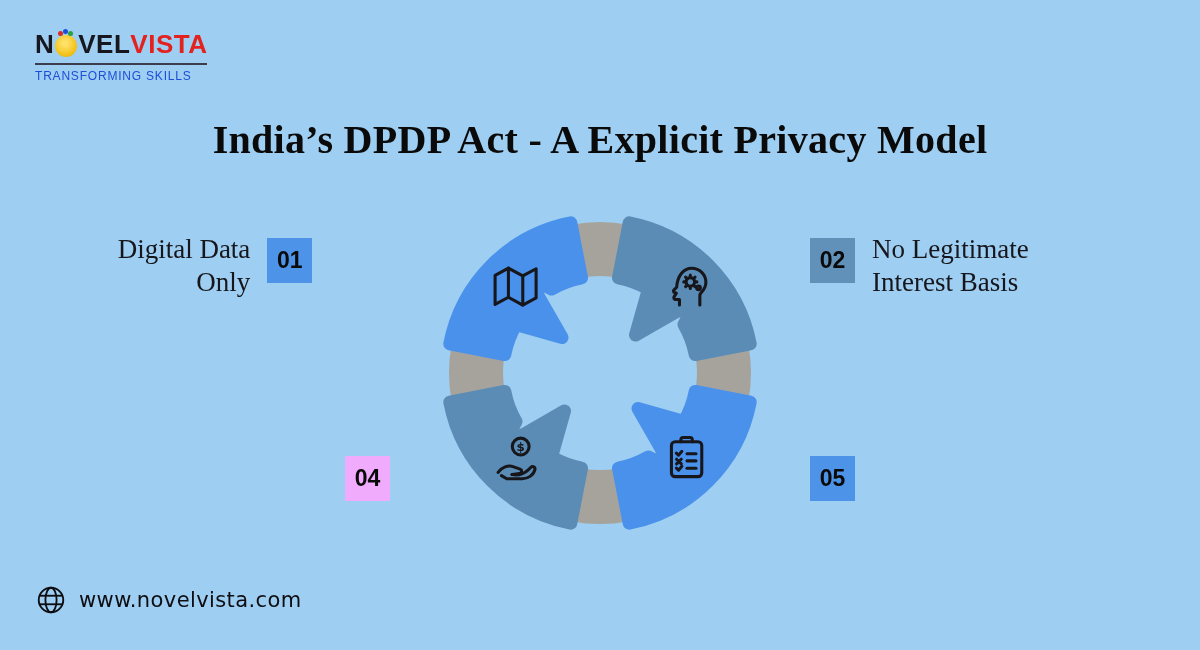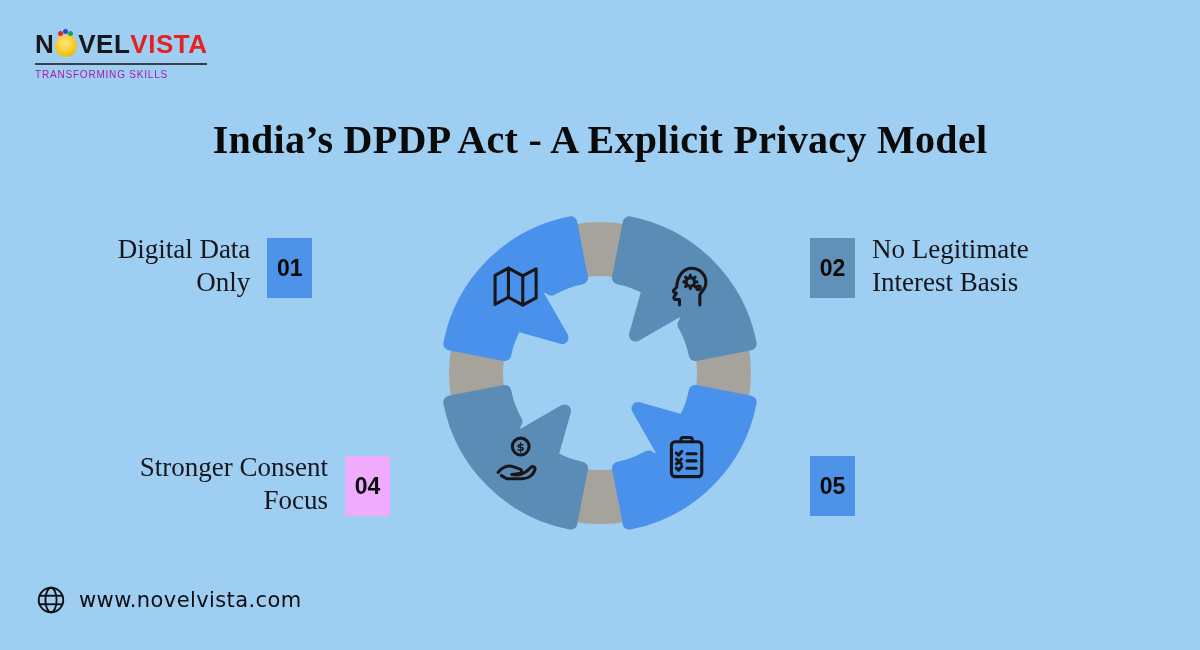--- a/index.html
+++ b/index.html
@@ -11,32 +11,32 @@
   .logo-row{display:flex;align-items:center;font-weight:bold;font-size:26px;letter-spacing:.5px;line-height:30px}
   .lg-black{color:#17171f}
   .lg-red{color:#e32220}
   .bulb{position:relative;width:22px;height:22px;margin:4px 1px 0;border-radius:50%;
         background:radial-gradient(circle at 45% 38%,#ffe066 15%,#f2c117 65%,#dda708 100%)}
   .bulb i{position:absolute;width:5px;height:5px;border-radius:50%}
   .dot-red{background:#d92b23;left:3px;top:-4px}
   .dot-blue{background:#1d4ed8;left:8px;top:-6px}
   .dot-green{background:#2e9e3e;left:13px;top:-4px}
   .logo-line{height:2px;background:#3c3c4c;margin:4px 0 4px;width:172px}
-  .logo-tagline{font-size:10px;color:#a21caf;letter-spacing:.8px}
+  .logo-tagline{font-size:12px;color:#1d4ed8;letter-spacing:.8px}
 
   
   .title{position:absolute;left:0;right:0;top:116px;text-align:center;
          font-family:"Liberation Serif","DejaVu Serif",serif;font-weight:700;
          font-size:40px;color:#0a0a0a;letter-spacing:.3px}
 
   
   .item{position:absolute;display:flex;gap:17px;align-items:flex-start}
   .item-text{font-family:"Liberation Serif","DejaVu Serif",serif;font-size:27px;line-height:33px;
              color:#16161c;white-space:pre-line}
-  .badge{flex:0 0 45px;width:45px;height:60px;margin-top:5px;display:flex;align-items:center;
+  .badge{flex:0 0 45px;width:45px;height:45px;margin-top:5px;display:flex;align-items:center;
          justify-content:center;font-weight:700;font-size:23px;color:#0a0a0a}
   .i1{left:40px;top:233px;width:350px;justify-content:center}
   .i4{left:40px;top:451px;width:350px;justify-content:flex-end}
   .i1 .item-text,.i4 .item-text{text-align:right}
   .i2{left:810px;top:233px}
   .i3{left:810px;top:451px}
 
   
   #wheel{position:absolute;left:418px;top:193px}
 
@@ -117,22 +117,20 @@
     <div class="badge" style="background-color: rgb(97, 145, 185);">02</div>
     <div class="item-text">No Legitimate
 Interest Basis</div>
   </div>
 
   <div class="item i3">
     <div class="badge" style="background-color: rgb(77, 148, 232);">05</div>
   </div>
 
   <div class="item i4">
-    <div class="item-text">Stronger Consent
-Focus</div>
     <div class="badge" style="background-color: #f0abfc;">04</div>
   </div>
 
   <div class="footer">
     <svg width="32" height="32" viewBox="0 0 24 24" fill="none" stroke="#0e0e12" stroke-width="1.4">
       <circle cx="12" cy="12" r="9.2"></circle>
       <ellipse cx="12" cy="12" rx="4.2" ry="9.2"></ellipse>
       <line x1="3.2" y1="8.8" x2="20.8" y2="8.8"></line>
       <line x1="3.2" y1="15.2" x2="20.8" y2="15.2"></line>
     </svg>

